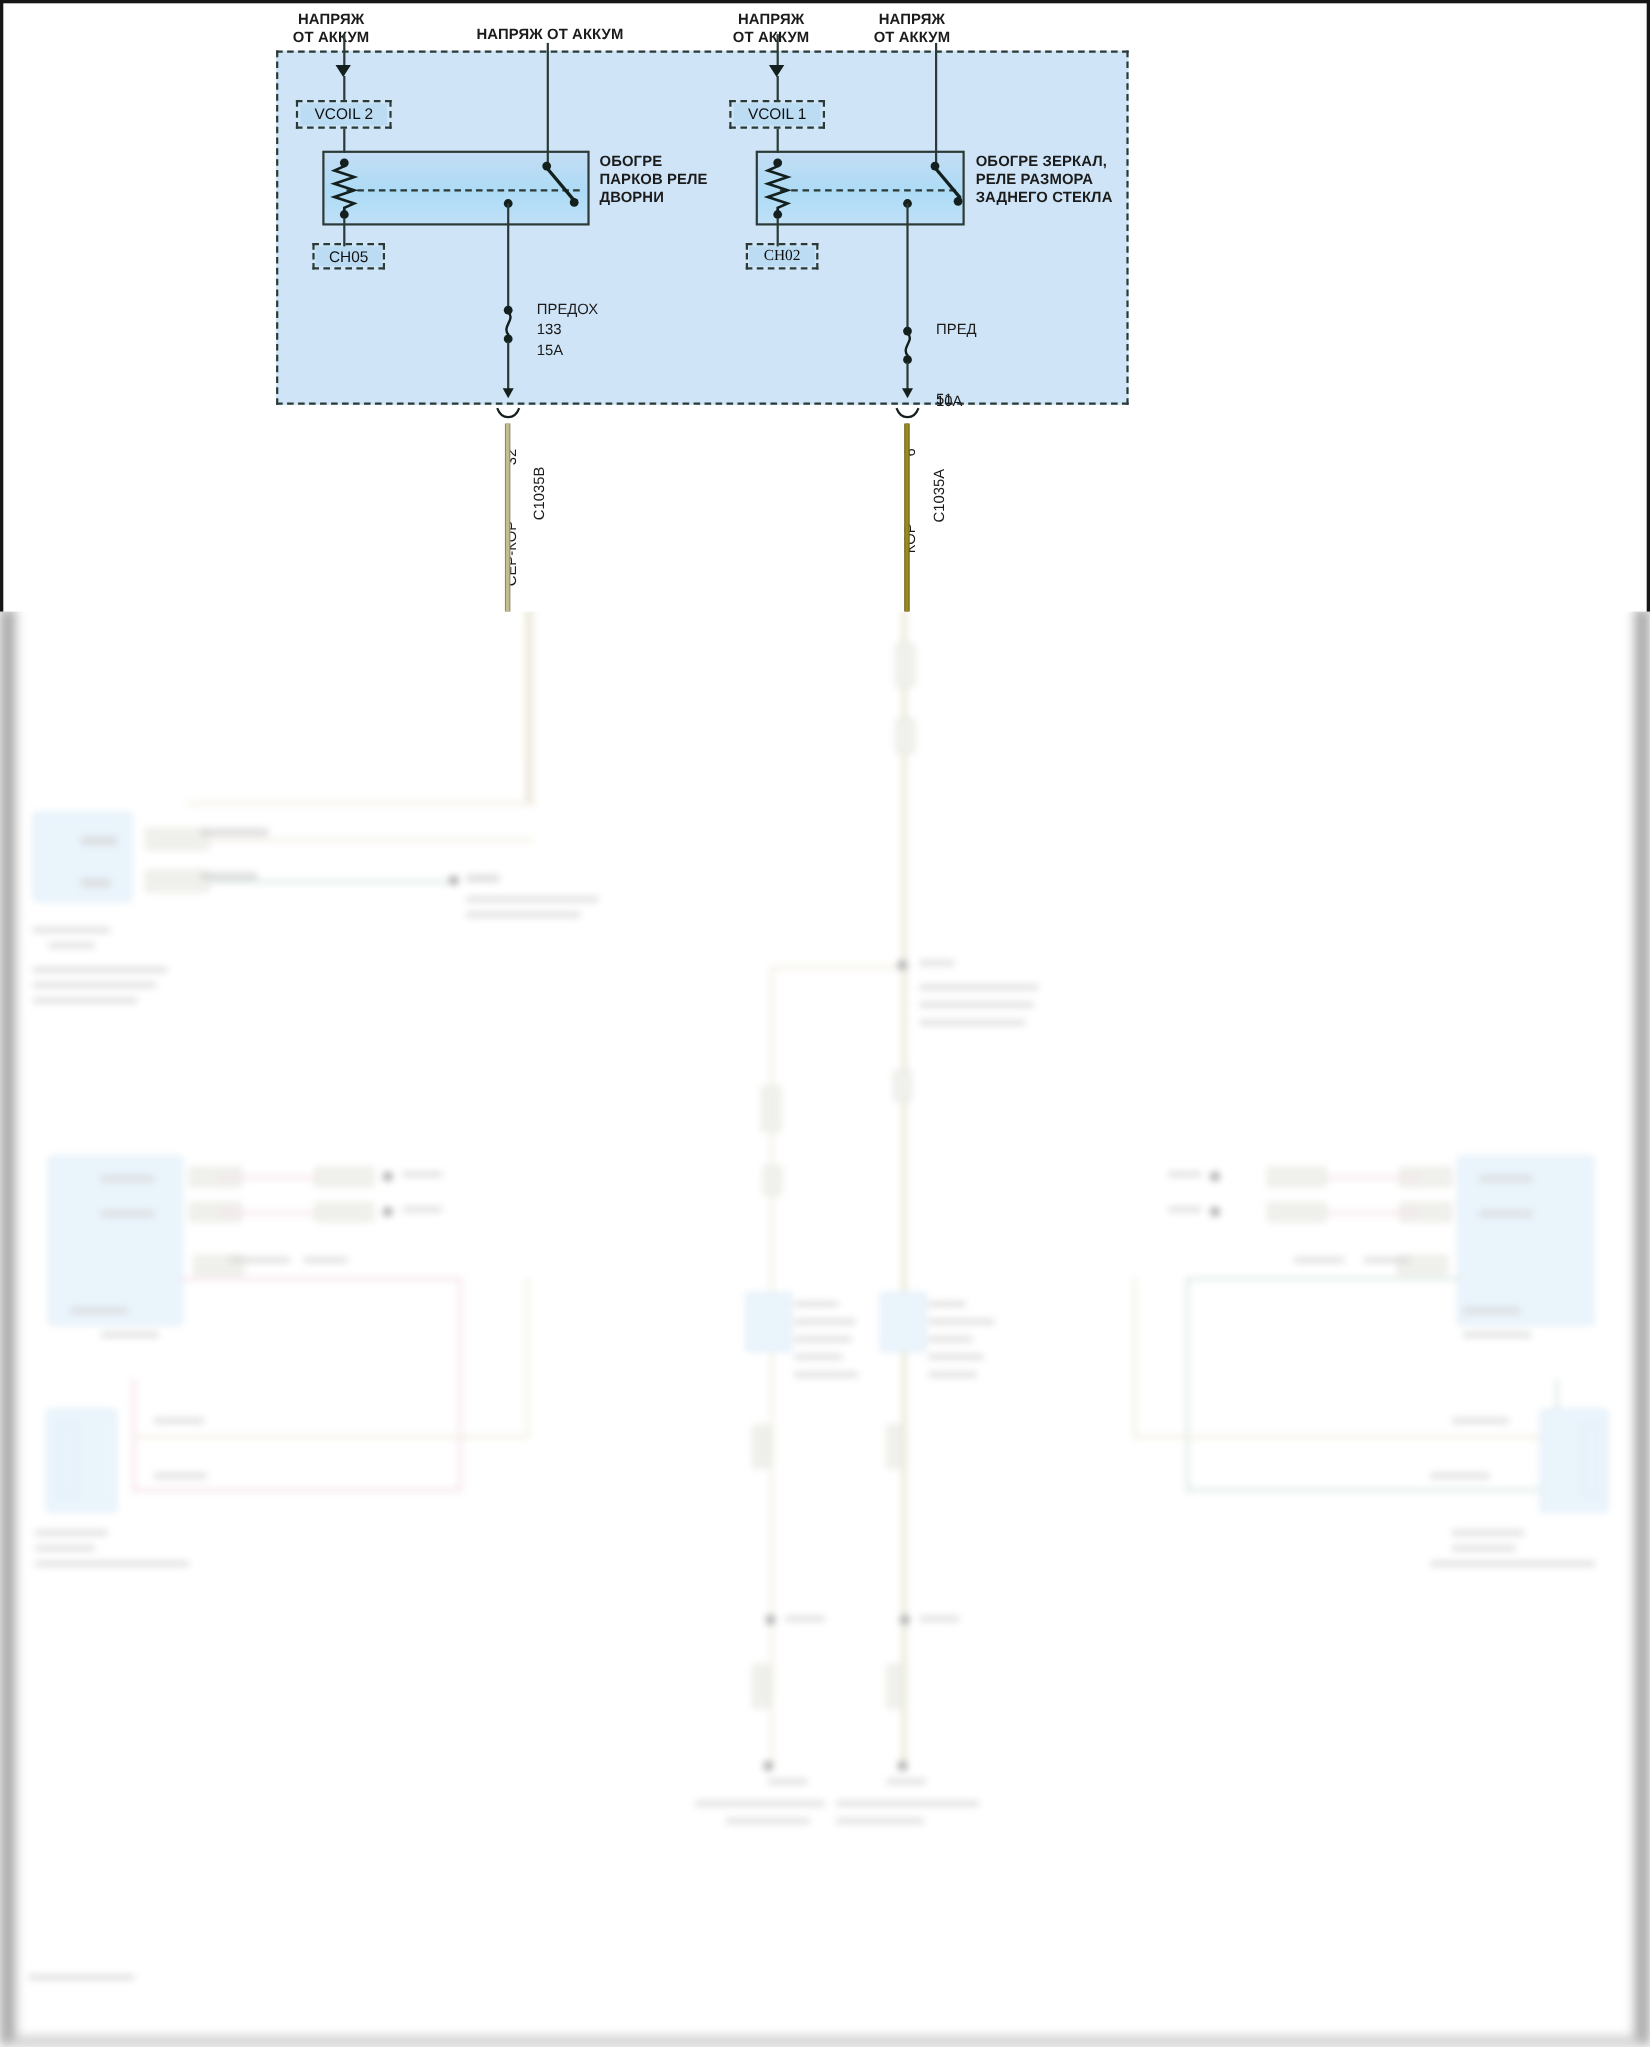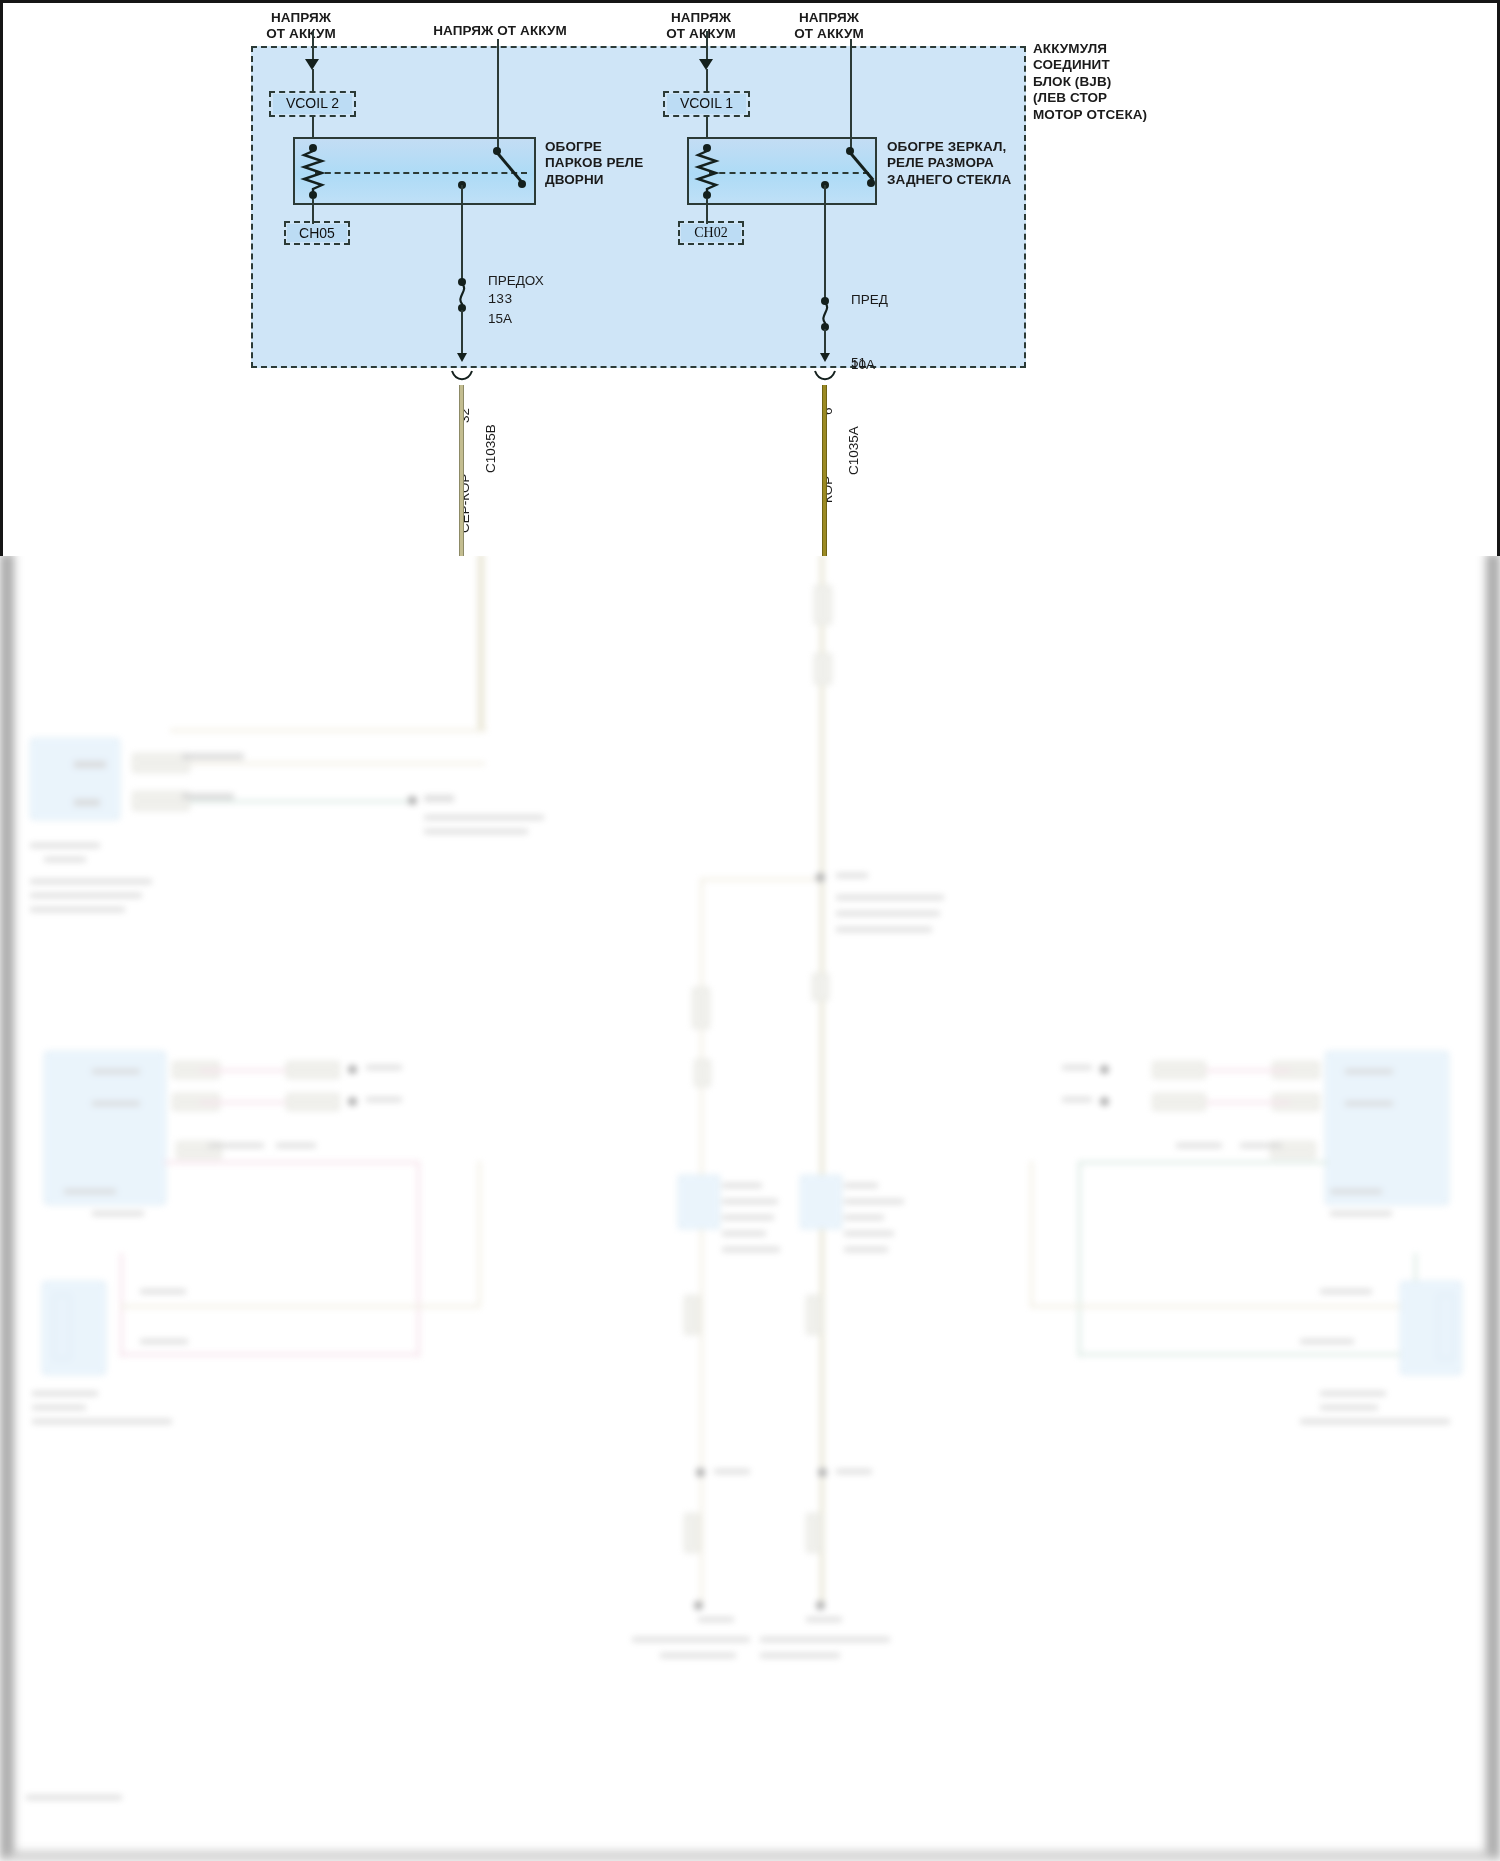--- a/index.html
+++ b/index.html
@@ -289,25 +289,20 @@
     <div class="t lab c" style="left:402px; top:20px; width:190px;">НАПРЯЖ ОТ АККУМ</div>
 
     <div class="t lab c" style="left:628px; top:7px; width:140px;">НАПРЯЖ
 ОТ АККУМ</div>
 
     <div class="t lab c" style="left:756px; top:7px; width:140px;">НАПРЯЖ
 ОТ АККУМ</div>
 
     <div id="bjb"></div>
 
-    <div class="t lab" style="left:1030px; top:38px; width:300px;">АККУМУЛЯ
-СОЕДИНИТ
-БЛОК (BJB)
-(ЛЕВ СТОР
-МОТОР ОТСЕКА)</div>
 
     <div class="vline" style="left:309px; top:28px; height:32px;"></div>
     <div class="arrow-dn" style="left:302px; top:56px;"></div>
     <div class="vline" style="left:309px; top:66px; height:22px;"></div>
 
     <div class="dbox" style="left:266px; top:88px; width:87px; height:26px;"></div>
     <div class="dbox-in" style="left:270px; top:91px; width:79px; height:20px;"></div>
     <div class="dbox-t" style="left:266px; top:92px; width:87px;">VCOIL 2</div>
 
     <div class="vline" style="left:309px; top:114px; height:24px;"></div>
@@ -337,21 +332,21 @@
     <div class="dbox-t" style="left:281px; top:222px; width:66px;">CH05</div>
 
     <div class="vline" style="left:458px; top:182px; height:95px;"></div>
     <div class="dot" style="left:455px; top:275px;"></div>
     <svg class="fuse" style="left:452px; top:281px;" width="16" height="26" viewBox="0 0 16 26">
       <path d="M7 0 C 14 6, 1 13, 7 20 L7 26" fill="none" stroke="#14201d" stroke-width="2.2"></path>
     </svg>
     <div class="dot" style="left:455px; top:301px;"></div>
 
     <div class="t lab-n" style="left:485px; top:270px;">ПРЕДОХ</div>
-    <div class="t lab-n" style="left:485px; top:289px;font-family:Liberation Mono, monospace;">133</div>
+    <div class="t lab-n" style="left:485px; top:289px;">133</div>
     <div class="t lab-n" style="left:485px; top:308px;">15A</div>
 
     <div class="vline" style="left:458px; top:307px; height:46px;"></div>
     <div class="arrow-dn-sm" style="left:454px; top:350px;"></div>
 
     <svg style="position:absolute; left:447px; top:366px;" width="24" height="18" viewBox="0 0 24 18">
       <path d="M2 2 C 6 13, 18 13, 22 2" fill="none" stroke="#14201d" stroke-width="2"></path>
     </svg>
 
     <div class="vtxt" style="left:454px; top:420px;">32</div>

